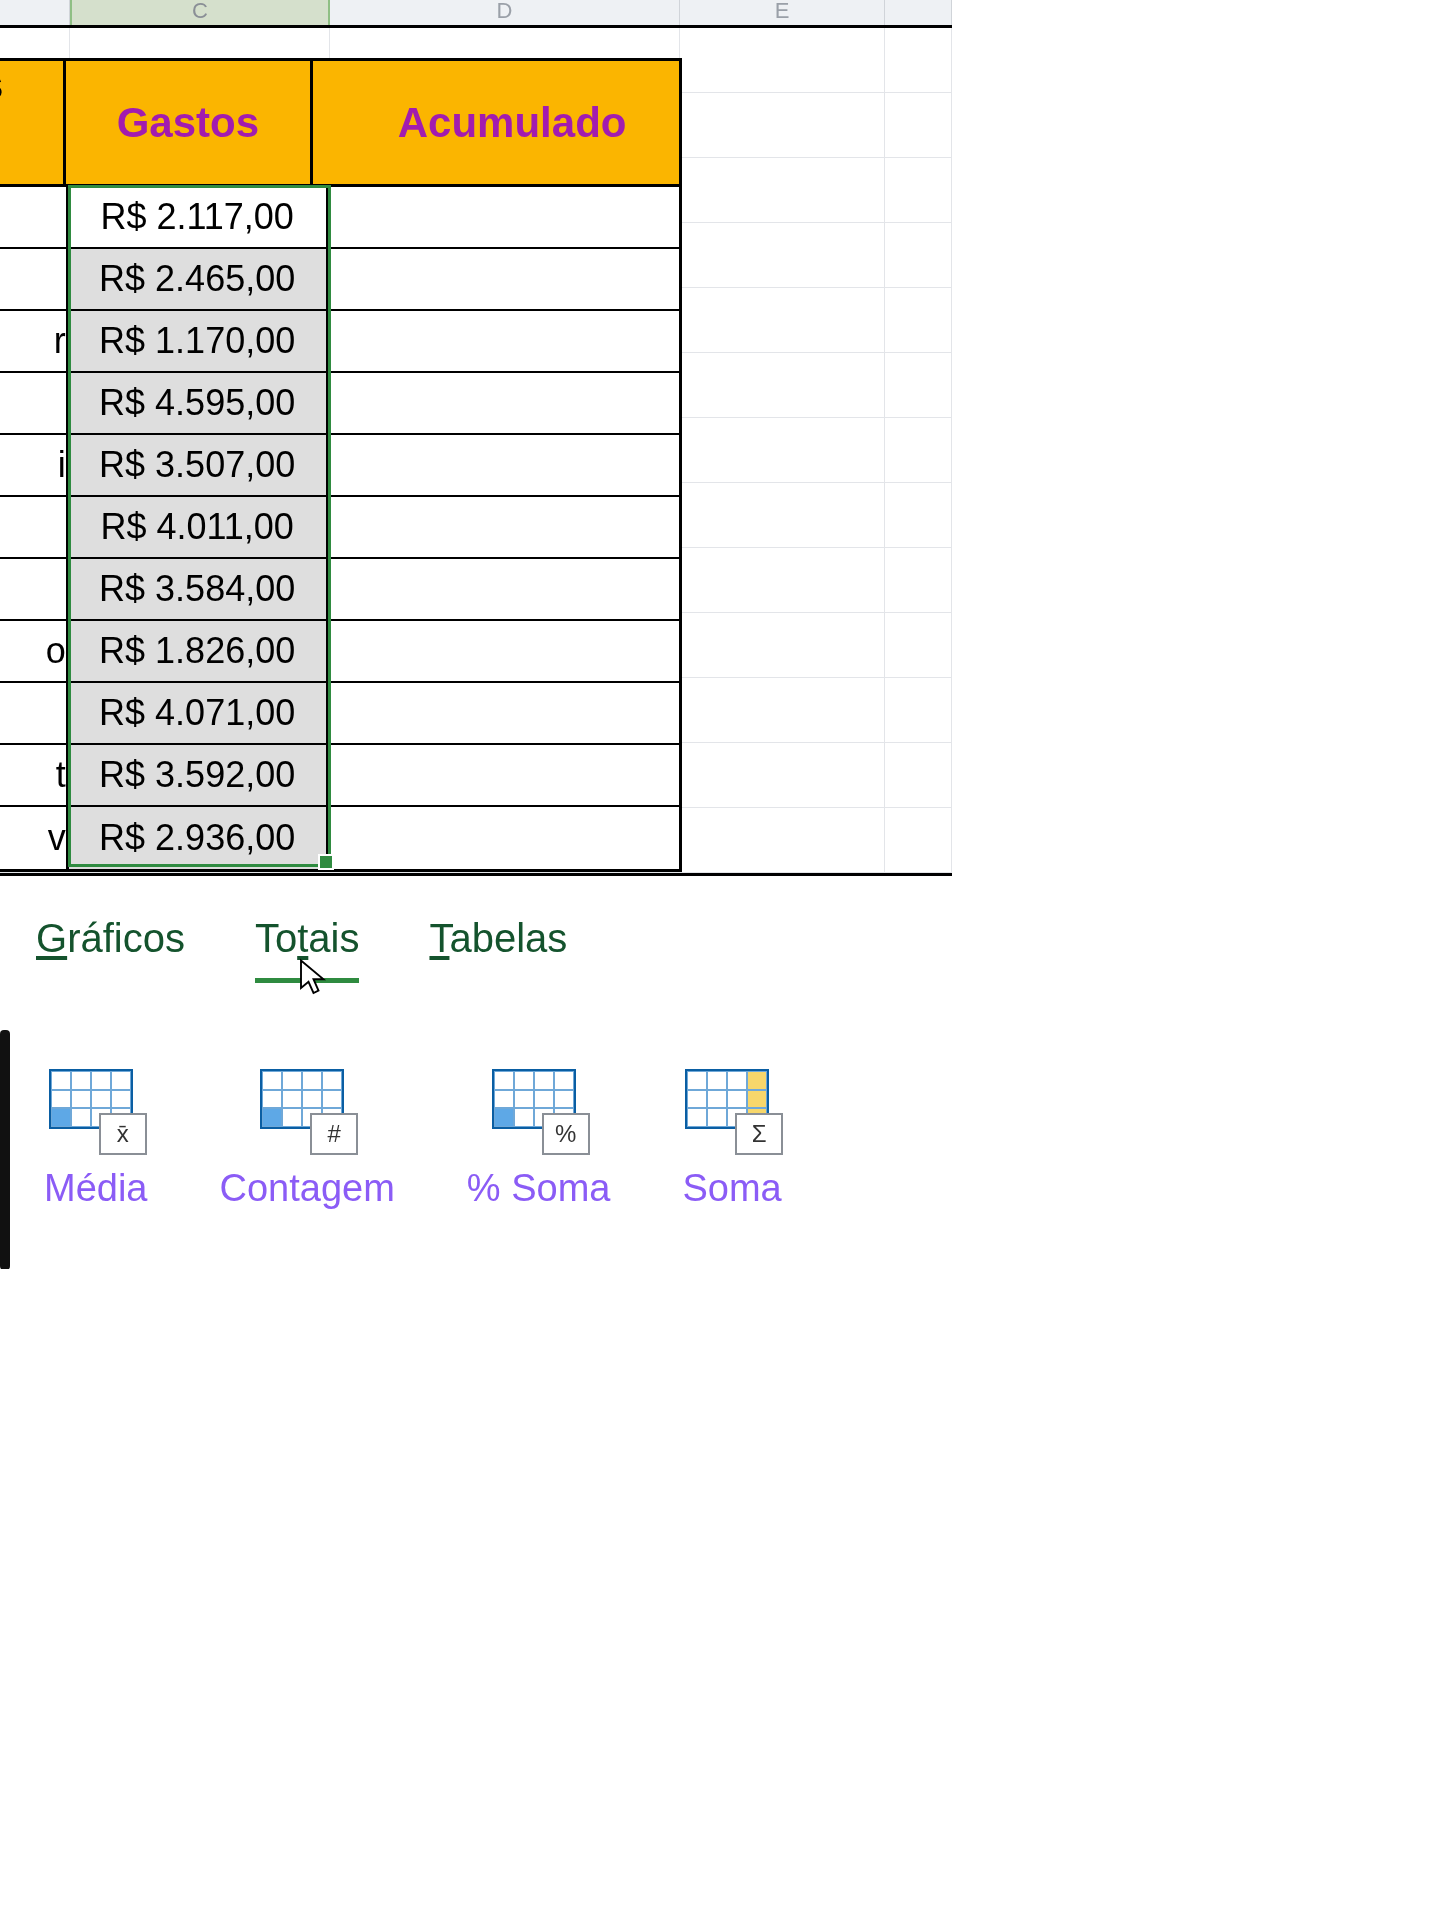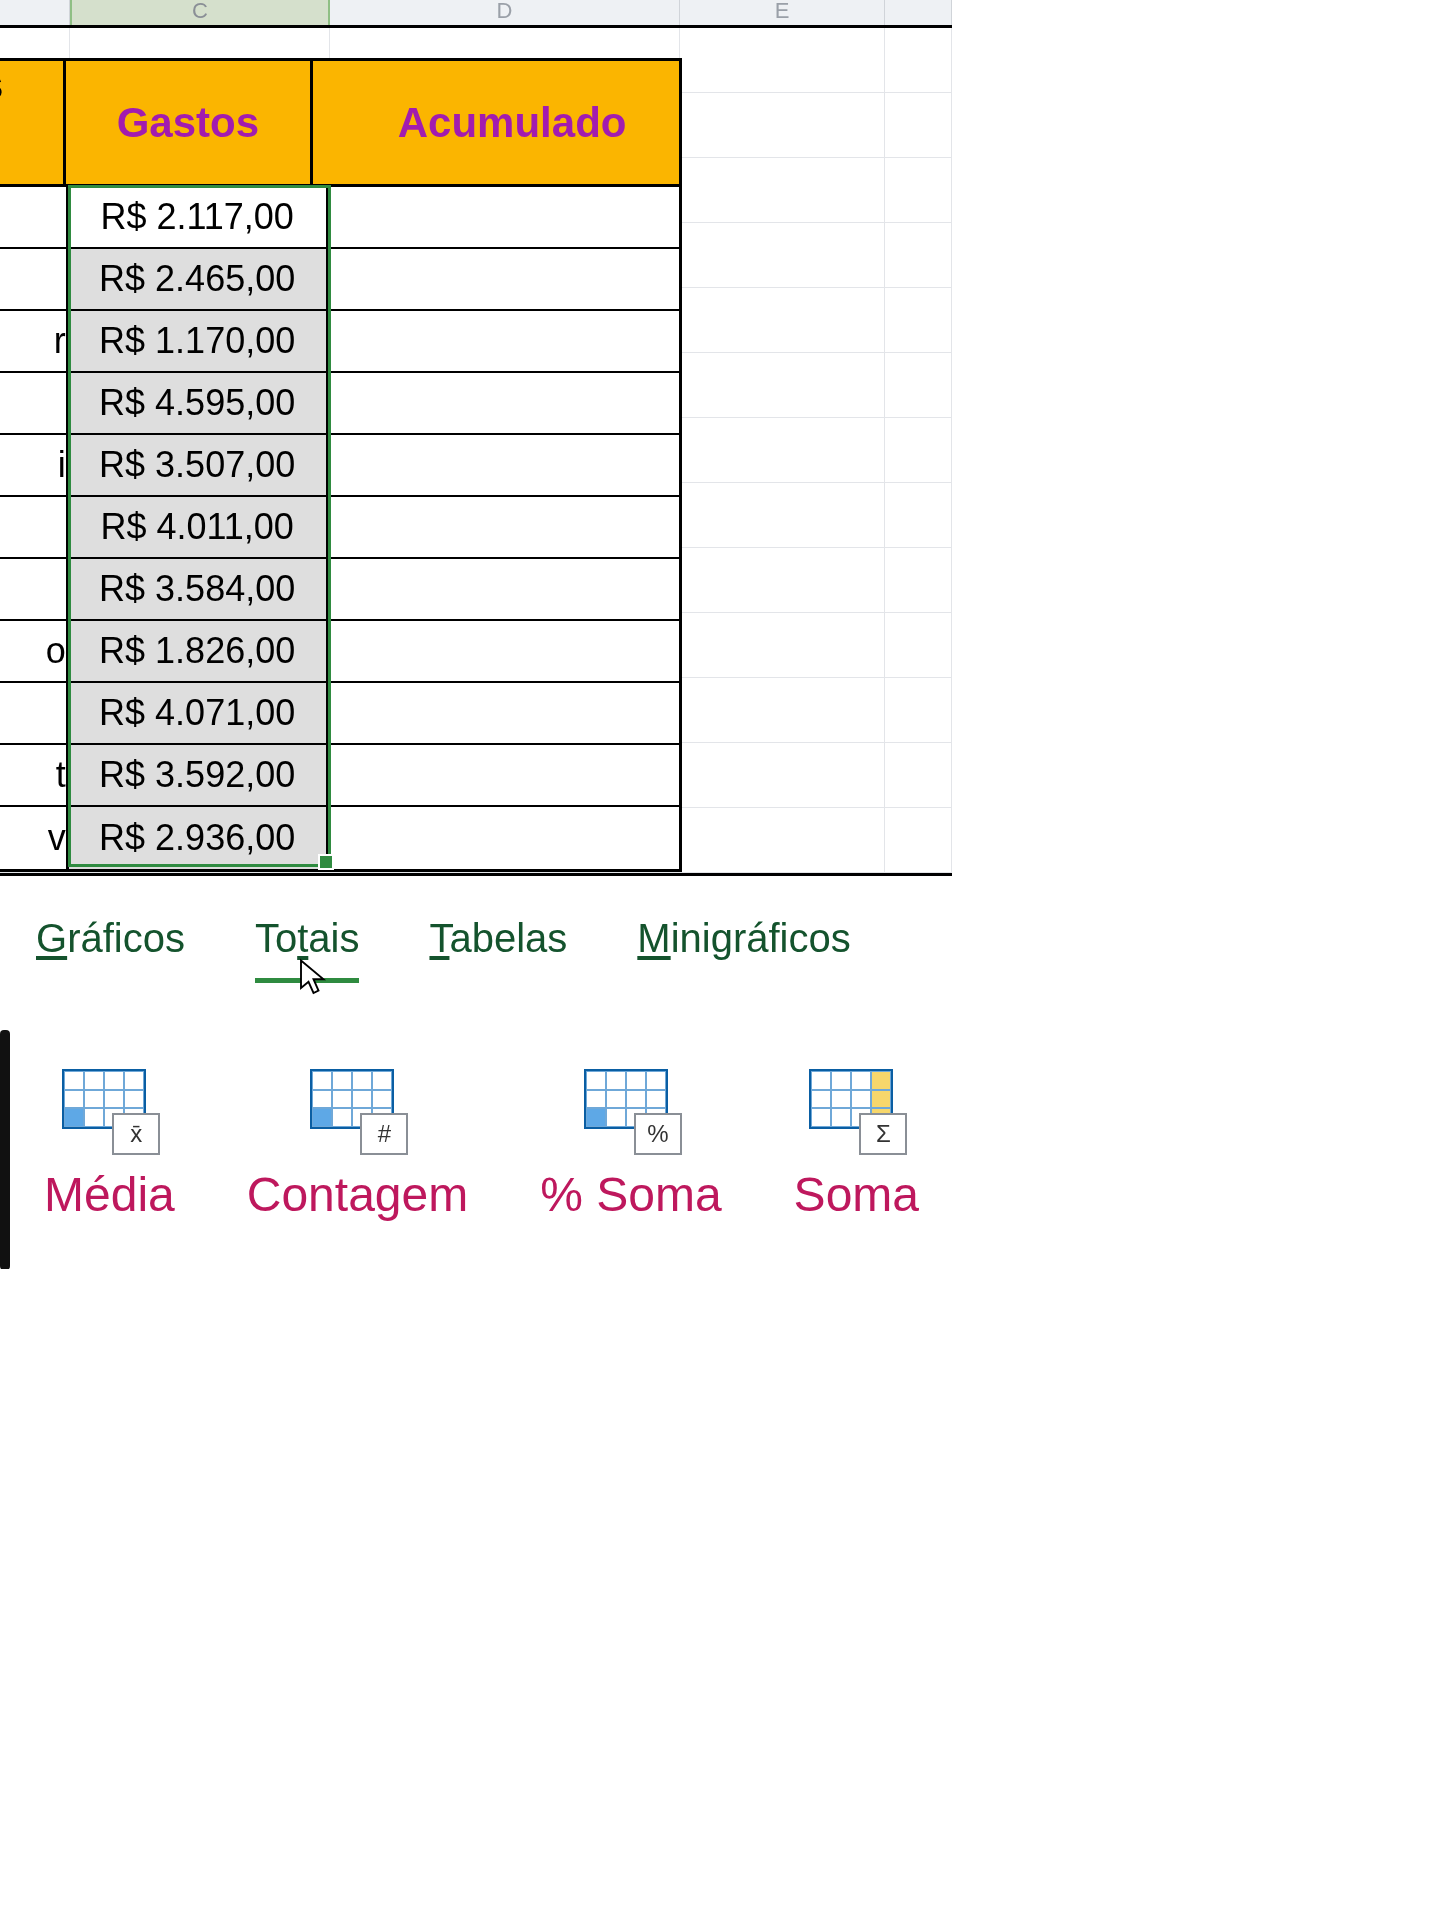--- a/index.html
+++ b/index.html
@@ -207,22 +207,22 @@
       position:absolute;
       right:-4px; bottom:-4px;
       width:48px; height:42px;
       background:#fff;
       border:2px solid #8a8f96;
       display:flex; align-items:center; justify-content:center;
       font-size:24px; color:#333;
     }
     .qa-opt .badge.sigma svg{ width:30px; height:30px; }
     .qa-opt .lbl {
-      font-size: 48px;
-      color: #be185d;
+      font-size: 38px;
+      color: #8b5cf6;
       white-space: nowrap;
     }
 
     
     .cursor {
       position: absolute;
       left: 296px;
       top: 958px;
       width: 40px;
       height: 40px;
@@ -432,21 +432,20 @@
   </div>
 
   <div class="selection-outline"></div>
 </div>
 
 <div class="qa-panel">
   <div class="qa-tabs">
     <div class="qa-tab"><span class="ul">G</span><span>ráficos</span></div>
     <div class="qa-tab active"><span>To</span><span class="ul">t</span><span>ais</span></div>
     <div class="qa-tab"><span class="ul">T</span><span>abelas</span></div>
-    <div class="qa-tab"><span class="ul">M</span><span>inigráficos</span></div>
   </div>
 
   <div class="qa-options">
     <div class="qa-opt">
       <div class="icon-box">
         <div class="mini-grid">
             <div></div>
             <div></div>
             <div></div>
             <div></div>

